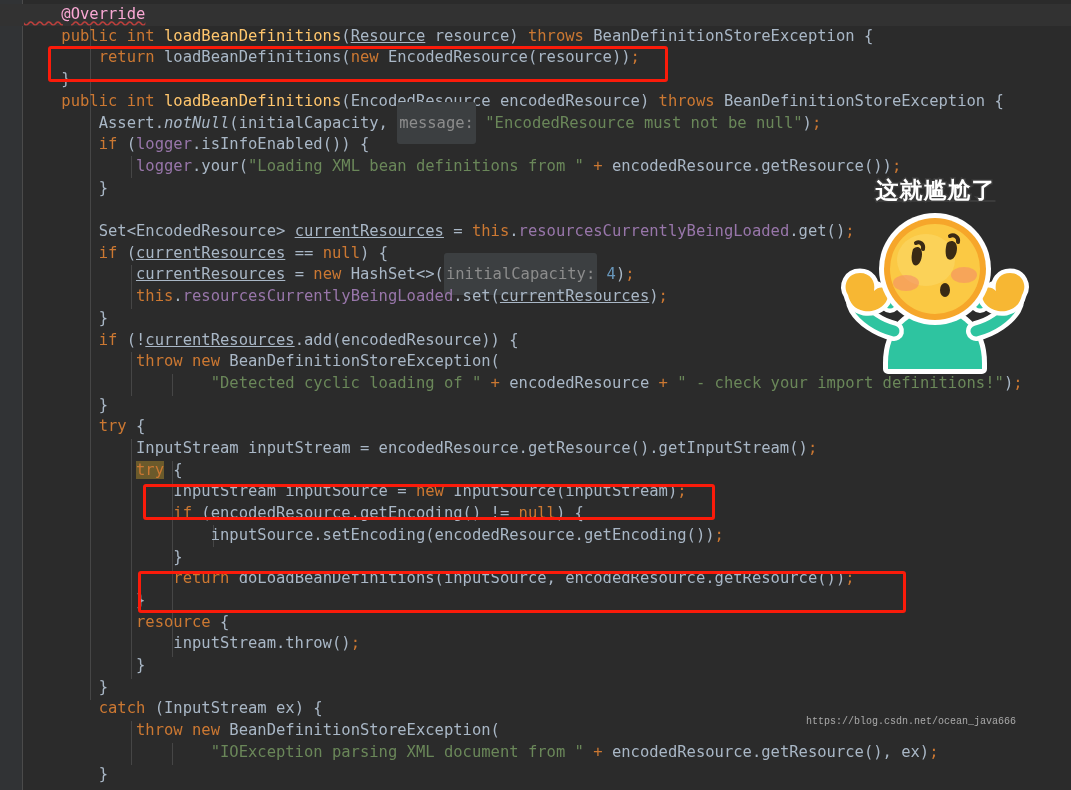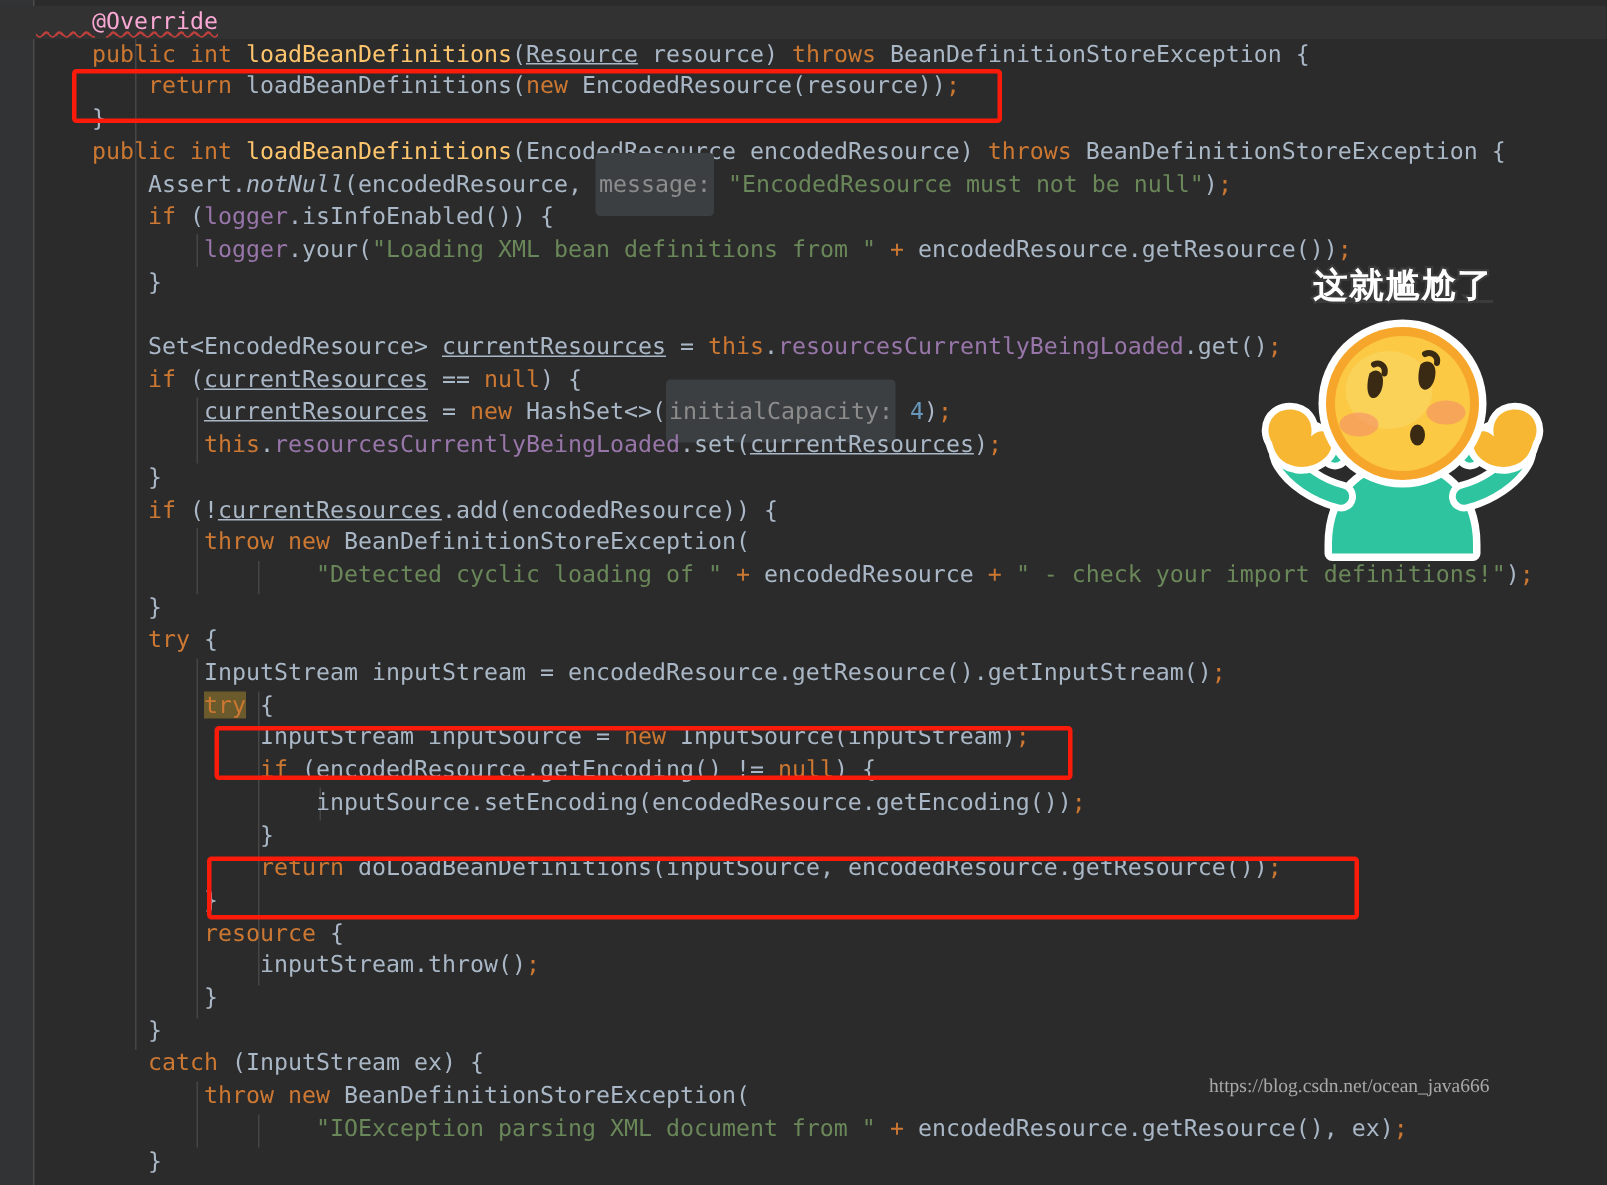--- a/index.html
+++ b/index.html
@@ -63,22 +63,22 @@
     font-family:"DejaVu Sans","Liberation Sans",sans-serif;
     font-size:23px;font-weight:bold;color:#ffffff;
     -webkit-text-stroke:3px #3b3b3b;
     paint-order:stroke fill;
     letter-spacing:1px;
     text-decoration:underline;
   }
   
   .watermark{
     position:absolute;left:806px;top:716px;
-    font-family:Liberation Serif, serif;
-    font-size:13px;color:#d8d8d8;opacity:.72;
+    font-family:Liberation Mono, monospace;
+    font-size:10px;color:#d8d8d8;opacity:.72;
     white-space:nowrap;
   }
 </style>
 </head>
 <body>
 
 <div id="editor">
 
   <div class="gutter"></div>
   <div class="gutter-sep"></div>
@@ -106,21 +106,21 @@
     
     <div class="line" style="top: 47.4px; position: absolute; left: 0px; width: 1071px;"><span class="kw">        return </span><span class="txt">loadBeanDefinitions(</span><span class="kw">new </span><span class="txt">EncodedResource(resource))</span><span class="kw">;</span></div>
 
     
     <div class="line" style="top: 69.1px; position: absolute; left: 0px; width: 1071px;"><span class="txt">    }</span></div>
 
     
     <div class="line" style="top: 90.8px; position: absolute; left: 0px; width: 1071px;"><span class="kw">    public int </span><span class="def">loadBeanDefinitions</span><span class="txt">(EncodedResource encodedResource) </span><span class="kw">throws </span><span class="txt">BeanDefinitionStoreException {</span></div>
 
     
-    <div class="line" style="top: 112.5px; position: absolute; left: 0px; width: 1071px;"><span class="txt">        Assert.</span><span class="ital">notNull</span><span class="txt">(encodedResource, </span><span class="hintbg">message:</span><span class="str"> "EncodedResource must not be null"</span><span class="txt">)</span><span class="kw">;</span></div>
+    <div class="line" style="top: 112.5px; position: absolute; left: 0px; width: 1071px;"><span class="txt">        Assert.</span><span class="ital">notNull</span><span class="txt">(initialCapacity, </span><span class="hintbg">message:</span><span class="str"> "EncodedResource must not be null"</span><span class="txt">)</span><span class="kw">;</span></div>
 
     
     <div class="line" style="top: 134.2px; position: absolute; left: 0px; width: 1071px;"><span class="kw">        if </span><span class="txt">(</span><span class="field">logger</span><span class="txt">.isInfoEnabled()) {</span></div>
 
     
     <div class="line" style="top: 155.9px; position: absolute; left: 0px; width: 1071px;"><span class="txt">            </span><span class="field">logger</span><span class="txt">.your(</span><span class="str">"Loading XML bean definitions from "</span><span class="kw"> + </span><span class="txt">encodedResource.getResource())</span><span class="kw">;</span></div>
 
     
     <div class="line" style="top: 177.6px; position: absolute; left: 0px; width: 1071px;"><span class="txt">        }</span></div>
 

